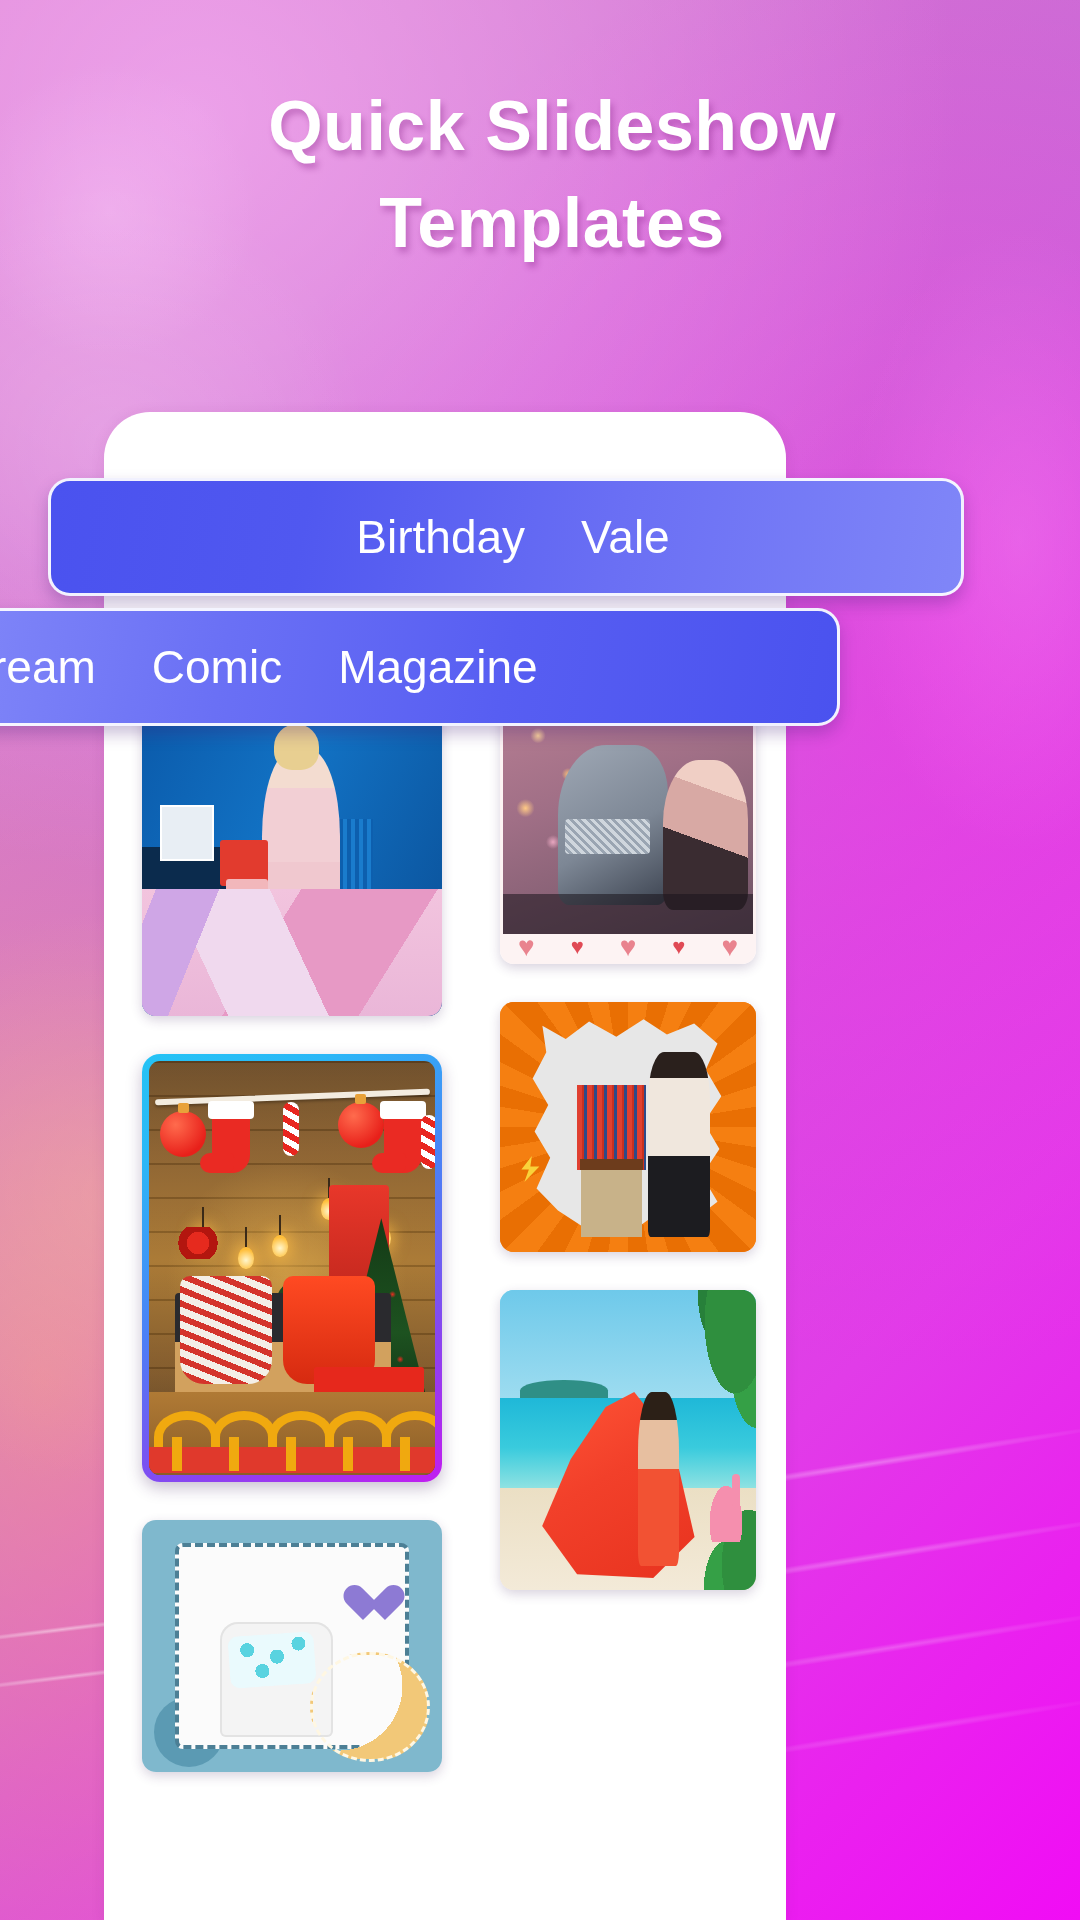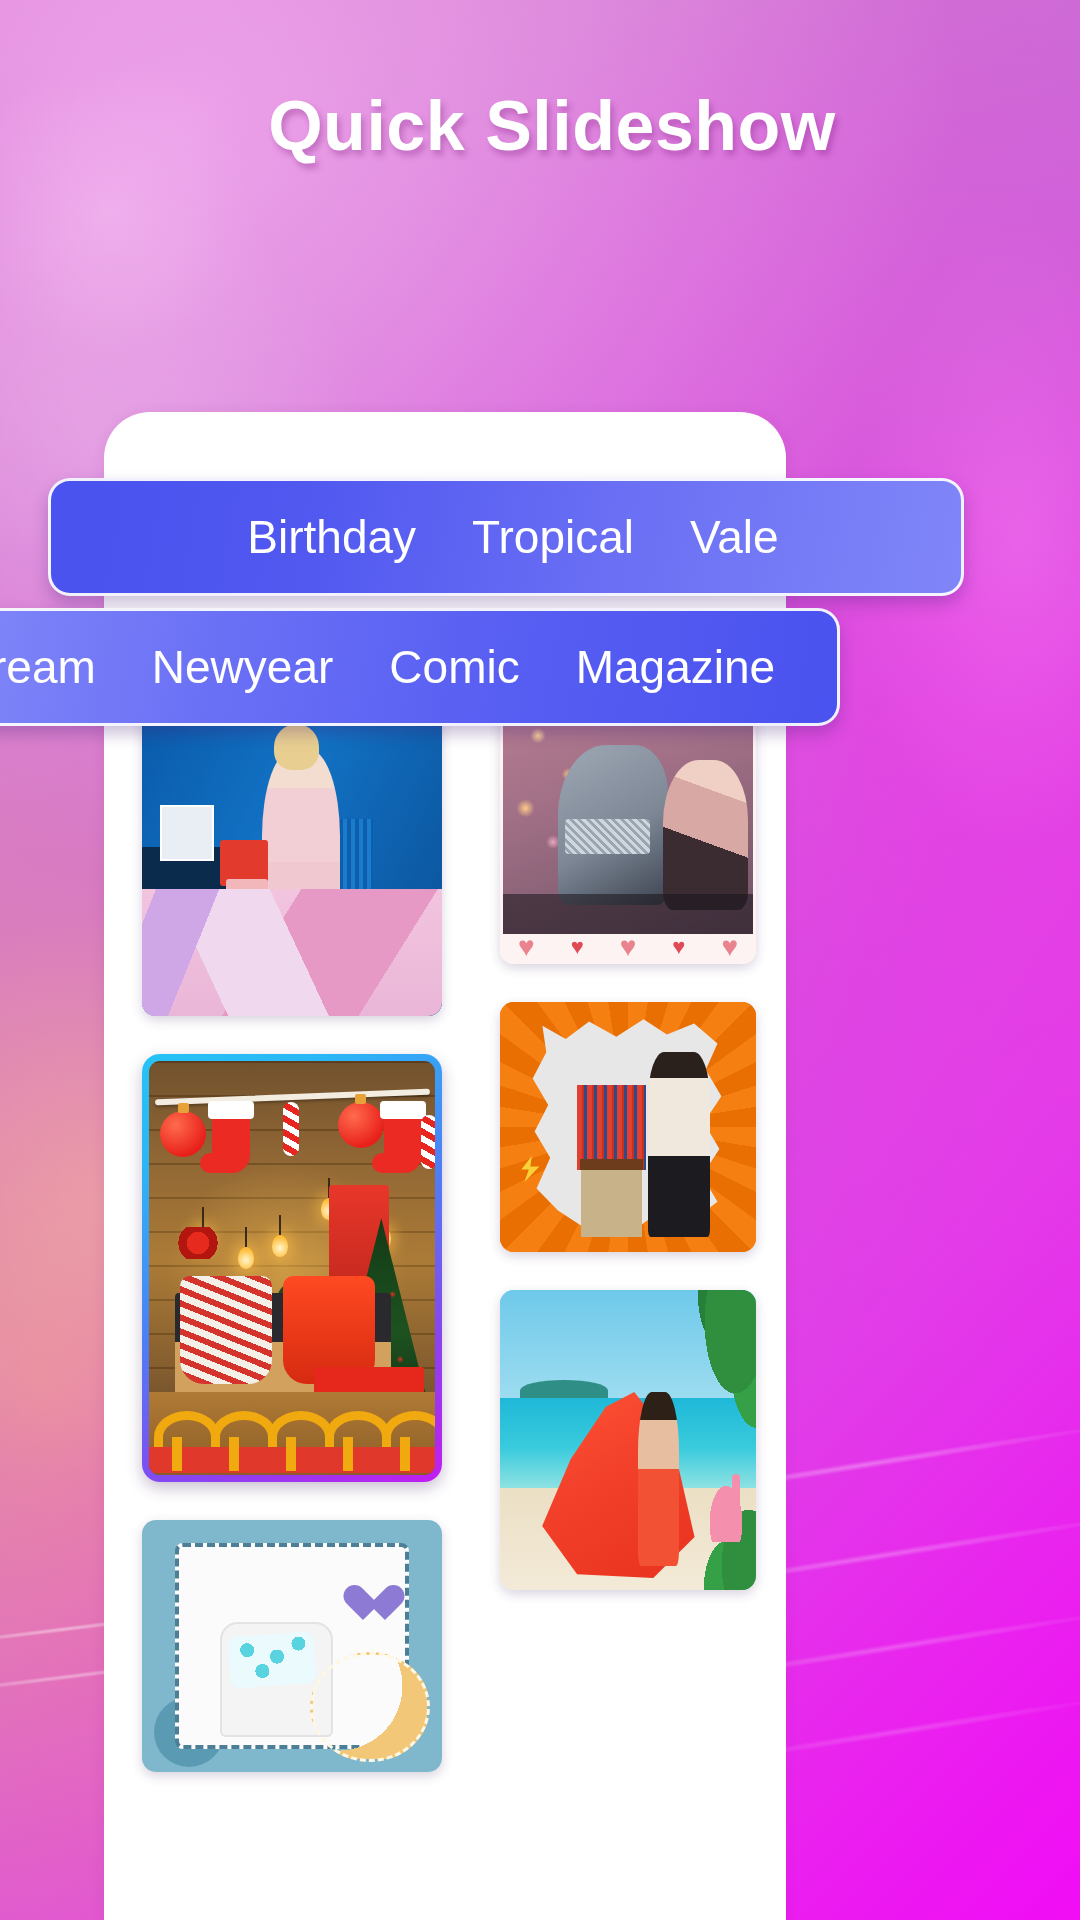--- a/index.html
+++ b/index.html
@@ -327,20 +327,21 @@
   <div class="blob b4"></div>
   <div class="blob b1"></div>
   <div class="blob b2"></div>
   <div class="blob b3"></div>
   <div class="swoosh"></div>
   <div class="line-l"></div>
 </div>
 
 <div class="title">
   <span>Quick Slideshow</span>
+  <span>Templates</span>
 </div>
 
 <div class="sheet"></div>
 
 <div class="grid">
 
   <div class="col col-left">
 
     <div class="card">
       <div class="thumb t-magazine">
@@ -471,22 +472,20 @@
         <div class="flamingo"></div>
       </div>
     </div>
 
 
   </div>
 </div>
 
 <div class="tabbar tabbar-1">
   <span class="tab">Birthday</span>
-  <span class="tab">Tropical</span>
   <span class="tab">Vale</span>
 </div>
 
 <div class="tabbar tabbar-2">
   <span class="tab">ream</span>
-  <span class="tab">Newyear</span>
   <span class="tab">Comic</span>
   <span class="tab">Magazine</span>
 </div>
 
 </body></html>

